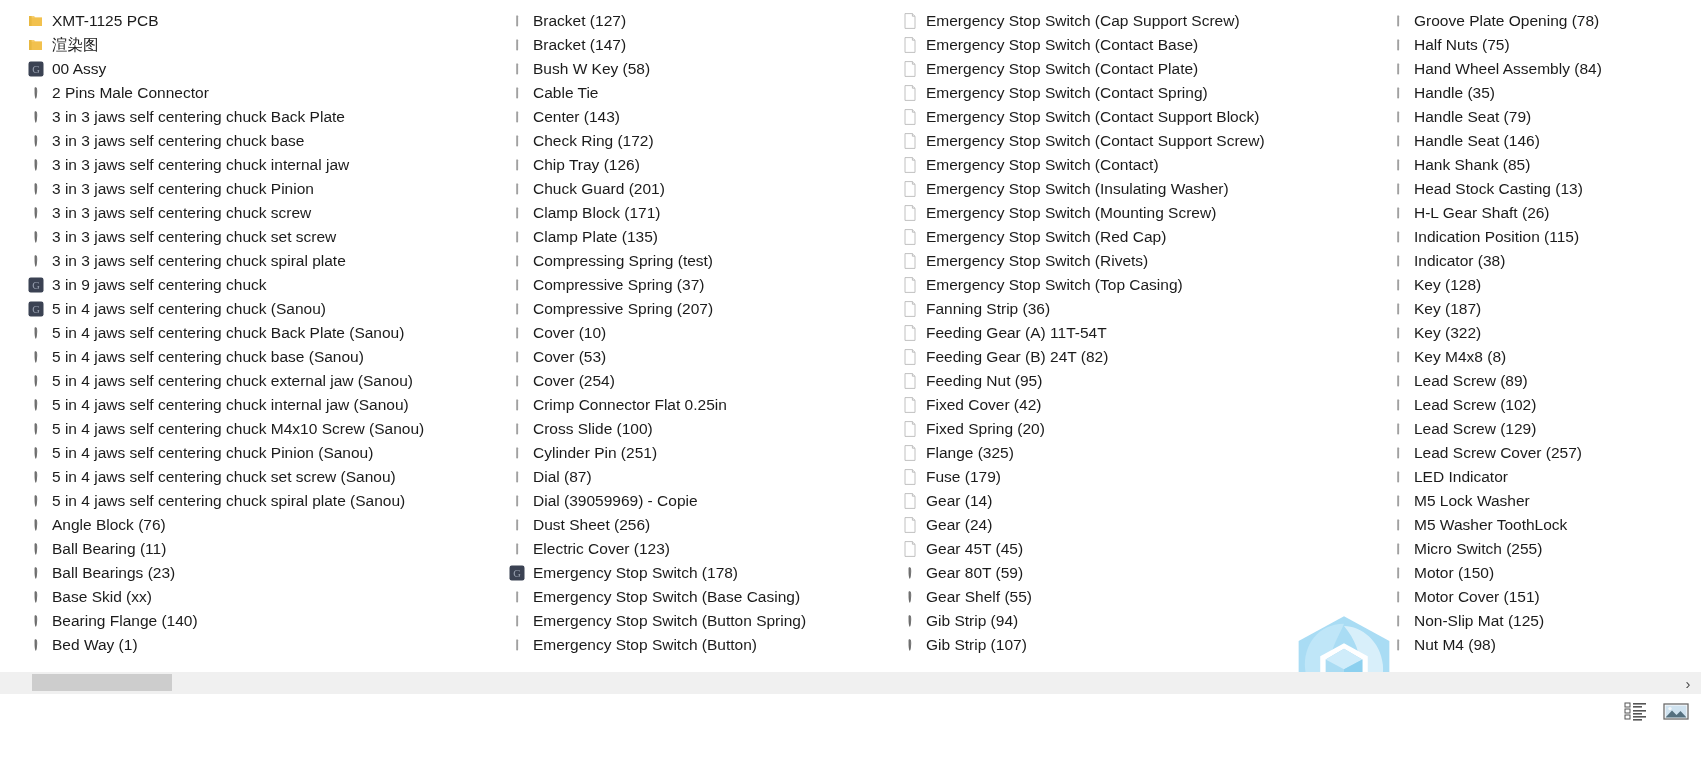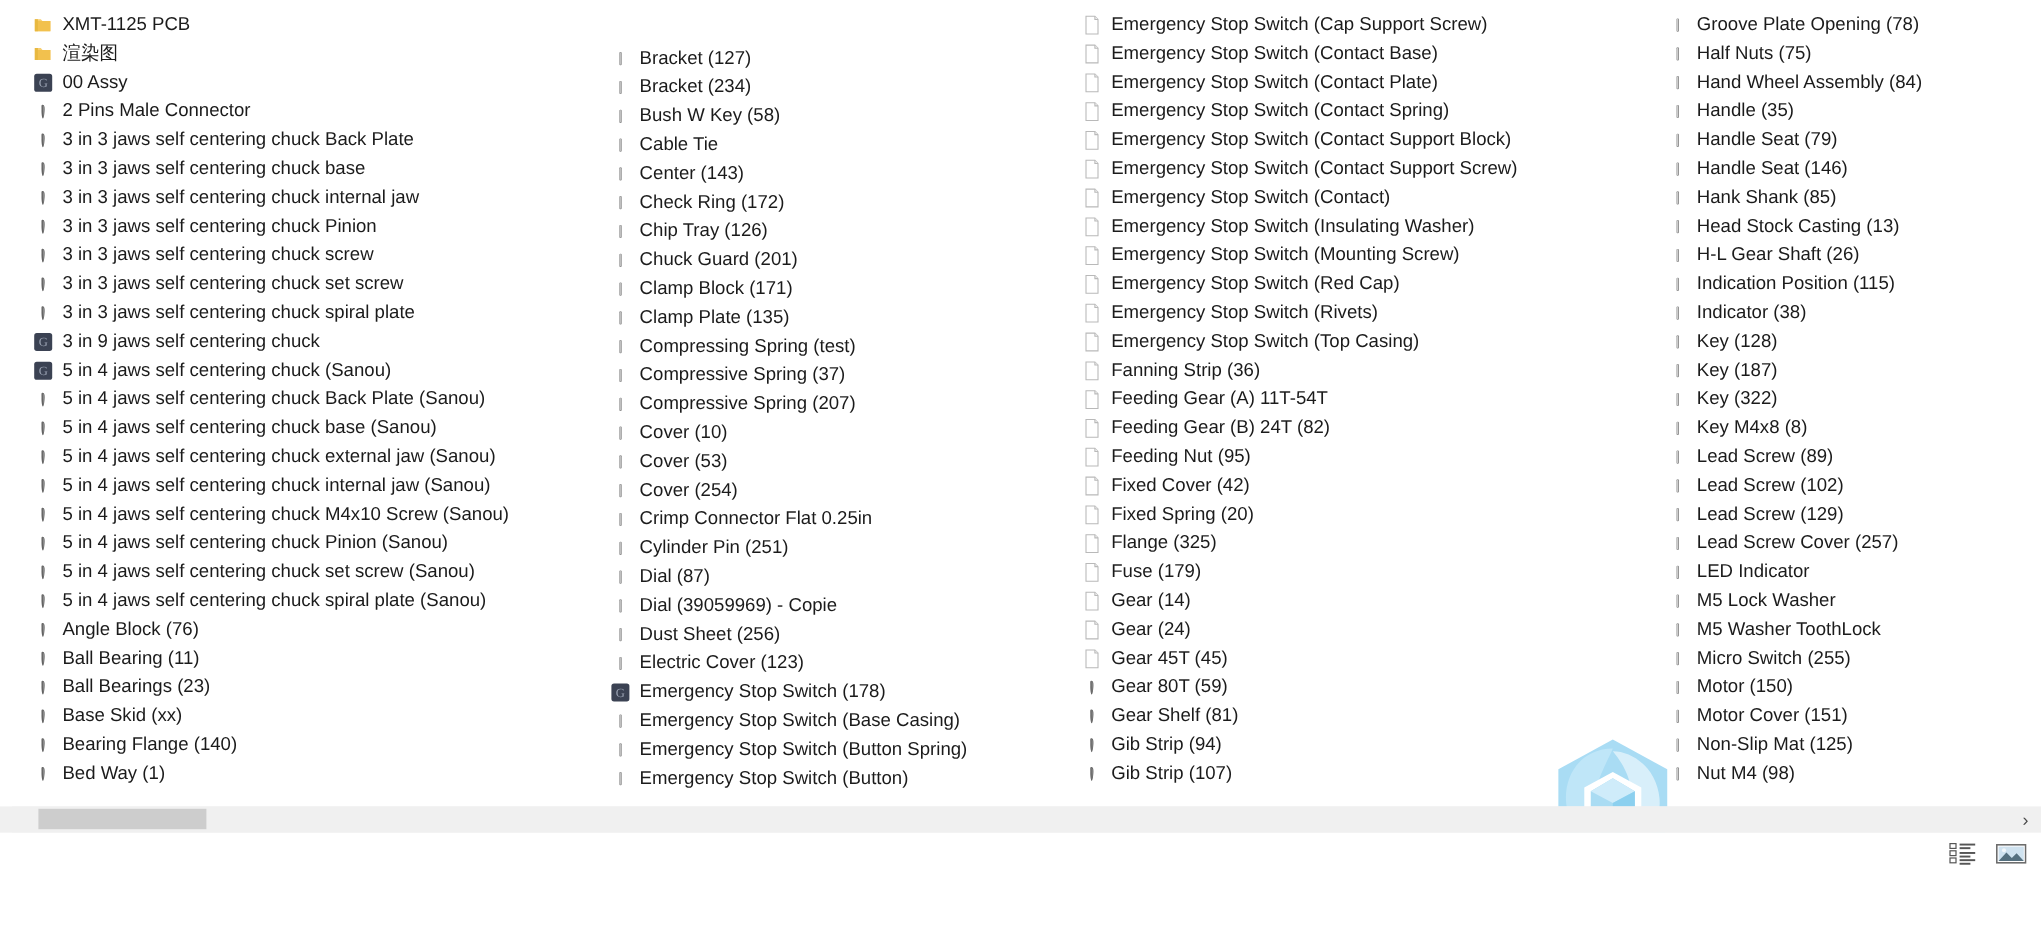--- a/index.html
+++ b/index.html
@@ -59,21 +59,21 @@
     height: 670px;
     z-index: 2;
     overflow: hidden;
   }
 
   .col {
     position: absolute;
     top: 9px;
   }
   .col-0 { left: 24px;   width: 470px; }
-  .col-1 { left: 505px;  width: 390px; margin-top: 28px; }
+  .col-1 { left: 505px;  width: 390px; }
   .col-2 { left: 898px;  width: 395px; }
   .col-3 { left: 1386px; width: 315px; text-align: center; }
 
   .file-row {
     display: flex;
     align-items: center;
     height: 24px;
     white-space: nowrap;
     padding-left: 2px;
   }
@@ -438,21 +438,21 @@
           </span>
           <span class="file-label">Bracket (127)</span>
         </div>
         <div class="file-row">
           <span class="icon-box">
             <svg width="18" height="18" viewBox="0 0 18 18">
               <rect x="8.1" y="3.4" width="2.0" height="11.0" rx="0.8" fill="#8d8d8d"></rect>
               <rect x="8.5" y="3.8" width="0.8" height="10.0" fill="#cfcfcf"></rect>
             </svg>
           </span>
-          <span class="file-label">Bracket (234)</span>
+          <span class="file-label">Bracket (147)</span>
         </div>
         <div class="file-row">
           <span class="icon-box">
             <svg width="18" height="18" viewBox="0 0 18 18">
               <rect x="8.1" y="3.4" width="2.0" height="11.0" rx="0.8" fill="#8d8d8d"></rect>
               <rect x="8.5" y="3.8" width="0.8" height="10.0" fill="#cfcfcf"></rect>
             </svg>
           </span>
           <span class="file-label">Bush W Key (58)</span>
         </div>
@@ -574,20 +574,29 @@
           <span class="file-label">Cover (254)</span>
         </div>
         <div class="file-row">
           <span class="icon-box">
             <svg width="18" height="18" viewBox="0 0 18 18">
               <rect x="8.1" y="3.4" width="2.0" height="11.0" rx="0.8" fill="#8d8d8d"></rect>
               <rect x="8.5" y="3.8" width="0.8" height="10.0" fill="#cfcfcf"></rect>
             </svg>
           </span>
           <span class="file-label">Crimp Connector Flat 0.25in</span>
+        </div>
+        <div class="file-row">
+          <span class="icon-box">
+            <svg width="18" height="18" viewBox="0 0 18 18">
+              <rect x="8.1" y="3.4" width="2.0" height="11.0" rx="0.8" fill="#8d8d8d"></rect>
+              <rect x="8.5" y="3.8" width="0.8" height="10.0" fill="#cfcfcf"></rect>
+            </svg>
+          </span>
+          <span class="file-label">Cross Slide (100)</span>
         </div>
         <div class="file-row">
           <span class="icon-box">
             <svg width="18" height="18" viewBox="0 0 18 18">
               <rect x="8.1" y="3.4" width="2.0" height="11.0" rx="0.8" fill="#8d8d8d"></rect>
               <rect x="8.5" y="3.8" width="0.8" height="10.0" fill="#cfcfcf"></rect>
             </svg>
           </span>
           <span class="file-label">Cylinder Pin (251)</span>
         </div>
@@ -881,21 +890,21 @@
           </span>
           <span class="file-label">Gear 80T (59)</span>
         </div>
         <div class="file-row">
           <span class="icon-box">
             <svg width="18" height="18" viewBox="0 0 18 18">
               <path d="M8.4,3.2 C9.8,3.2 10.3,4.6 10.2,7.2 C10.1,10.6 9.6,14.4 8.8,14.8 C7.9,14.3 7.5,10.4 7.6,7.0 C7.7,4.5 7.2,3.2 8.4,3.2 Z" fill="#5f5f5f"></path>
               <path d="M8.6,3.6 C9.4,3.8 9.7,5.2 9.6,7.4 C9.5,10.2 9.2,13.3 8.8,14.0 Z" fill="#909090"></path>
             </svg>
           </span>
-          <span class="file-label">Gear Shelf (81)</span>
+          <span class="file-label">Gear Shelf (55)</span>
         </div>
         <div class="file-row">
           <span class="icon-box">
             <svg width="18" height="18" viewBox="0 0 18 18">
               <path d="M8.4,3.2 C9.8,3.2 10.3,4.6 10.2,7.2 C10.1,10.6 9.6,14.4 8.8,14.8 C7.9,14.3 7.5,10.4 7.6,7.0 C7.7,4.5 7.2,3.2 8.4,3.2 Z" fill="#5f5f5f"></path>
               <path d="M8.6,3.6 C9.4,3.8 9.7,5.2 9.6,7.4 C9.5,10.2 9.2,13.3 8.8,14.0 Z" fill="#909090"></path>
             </svg>
           </span>
           <span class="file-label">Gib Strip (94)</span>
         </div>

